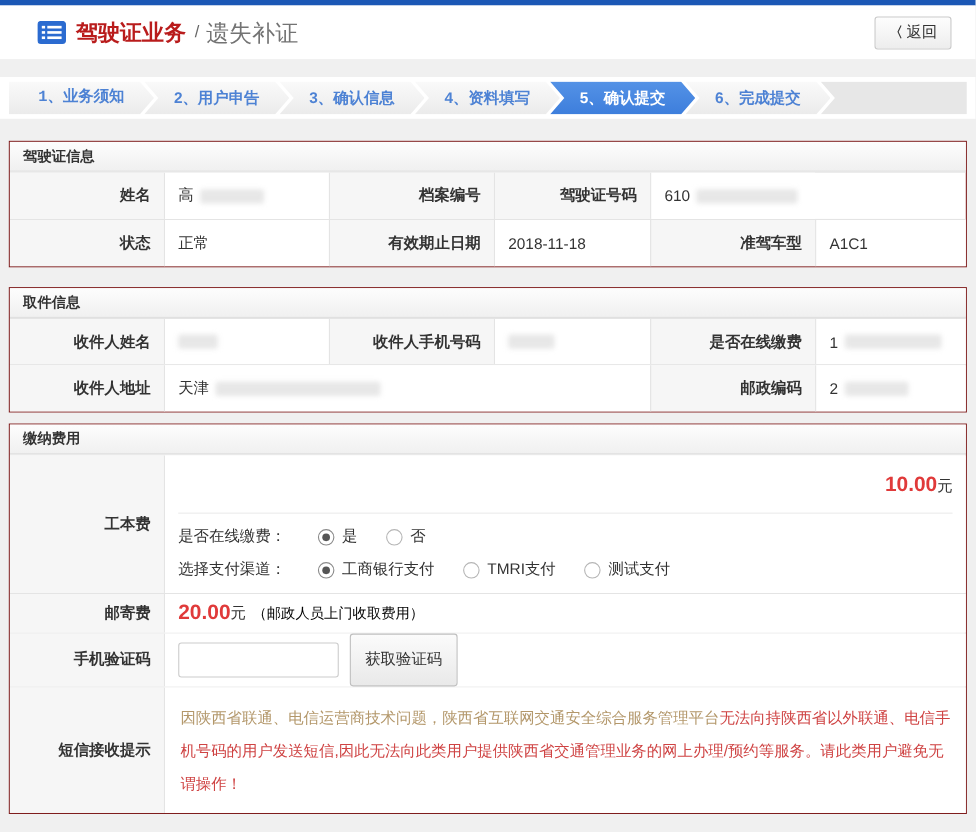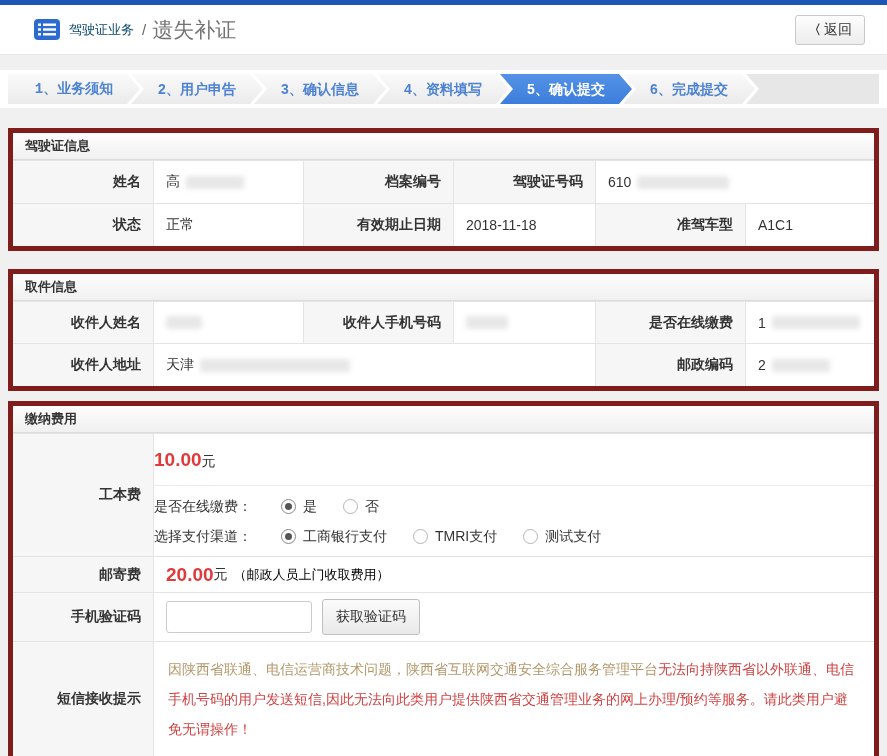--- a/index.html
+++ b/index.html
@@ -9,21 +9,21 @@
     font-size: 14px; color: #333;
     background: #f0f0f0;
   }
   .topbar { height: 5px; background: #1b57b5; }
   
   .header {
     height: 50px; background: #fff; display: flex; align-items: center;
     padding: 0 16px 0 34px; border-bottom: 1px solid #e8e8e8;
   }
   .hdr-icon { width: 26px; height: 21px; margin-right: 9px; flex: 0 0 auto; }
-  .hdr-title { color: #0c4a6e; font-size: 13px; font-weight: normal; }
+  .hdr-title { color: #b91c1c; font-size: 20px; font-weight: bold; }
   .hdr-sep { color: #666; font-size: 15px; margin: 0 6px 0 8px; }
   .hdr-sub { color: #737373; font-size: 21px; }
   .spacer { flex: 1; }
   .back-btn {
     display: inline-flex; align-items: center; justify-content: center;
     min-width: 64px; height: 30px; padding: 0 12px;
     background: linear-gradient(#fdfdfd,#ededed);
     border: 1px solid #c9c9c9; border-radius: 3px;
     color: #333; font-size: 14px; cursor: pointer; margin-right: 6px;
   }
@@ -37,21 +37,21 @@
     clip-path: polygon(0 0, calc(100% - 13px) 0, 100% 50%, calc(100% - 13px) 100%, 0 100%, 13px 50%);
     margin-left: -9px; flex: 0 0 auto; cursor: pointer;
   }
   .step.first { clip-path: polygon(0 0, calc(100% - 13px) 0, 100% 50%, calc(100% - 13px) 100%, 0 100%); margin-left: 0; font-family: Liberation Mono, monospace; }
   .step.active { background: linear-gradient(#549１ｅ6,#3d7edc); background: linear-gradient(#5492e6,#3d7edc); color: #fff; }
   .step-tail {
     flex: 1; margin-left: -9px; background: #e7e7e7;
     clip-path: polygon(0 0, 100% 0, 100% 100%, 0 100%, 13px 50%);
   }
   
-  .panel { background: #fff; border: 5px solid #7f1d1d; margin: 0 8px; }
+  .panel { background: #fff; border: 1px solid #7f1d1d; margin: 0 8px; }
   .panel.m-top20 { margin-top: 20px; }
   .panel.m-top18 { margin-top: 18px; }
   .panel.m-top10 { margin-top: 10px; }
   .panel-hd {
     height: 27px; line-height: 26px; padding-left: 12px;
     font-size: 13px; font-weight: bold; color: #333;
     background: linear-gradient(#fdfdfd,#f0f0f0);
     border-bottom: 1px solid #dcdcdc;
   }
   .grid-row { display: grid; border-top: 1px solid #e4e4e4; }
@@ -66,41 +66,41 @@
   .row-h42 .cell { min-height: 42px; }
   .row-h41 .cell { min-height: 41px; }
   .blur-block {
     display: inline-block; height: 13px; background: #e7e7e7;
     border-radius: 2px; filter: blur(2.5px); margin-left: 6px; vertical-align: middle;
   }
   
   .price { color: #e03a3a; font-size: 19px; font-weight: bold; }
   .unit { color: #333; font-size: 14px; }
   .note-red { color: #000000; font-size: 13px; margin-left: 6px; }
-  .cost-content { display: flex; flex-direction: column; justify-content: center; padding: 0; }
+  .cost-content { display: flex; flex-direction: column; justify-content: center; padding: 12px; text-align: right; }
   .cost-price-line { padding: 4px 0 14px 0; border-bottom: 1px solid #ececec; }
   .opt-line { display: flex; align-items: center; margin-top: 12px; }
   .opt-q { color: #333; margin-right: 29px; }
   .opt { display: inline-flex; align-items: center; margin-right: 26px; cursor: pointer; }
   .radio {
     width: 15px; height: 15px; border-radius: 50%;
     border: 1px solid #b5b5b5; background: #fff; display: inline-block;
     margin-right: 7px; position: relative; flex: 0 0 auto;
   }
   .radio.checked { border-color: #8a8a8a; }
   .radio.checked::after {
     content: ""; position: absolute; left: 3px; top: 3px;
     width: 7px; height: 7px; border-radius: 50%; background: #555;
   }
   .captcha-input {
     width: 146px; height: 32px; border: 1px solid #ccc; border-radius: 3px;
     padding: 0 8px; font-size: 14px; background: #fff; outline: none;
   }
   .get-code-btn {
-    height: 36px; padding: 0 13px; margin-left: 10px;
+    height: 48px; padding: 0 13px; margin-left: 10px;
     background: linear-gradient(#fbfbfb,#e9e9e9);
     border: 1px solid #bfbfbf; border-radius: 3px;
     font-size: 14px; color: #333; cursor: pointer;
     font-family: Liberation Serif, serif;
   }
   .notice-cell { display: block; padding: 12px 14px; line-height: 30px; font-size: 14px; }
   .notice-tan { color: #b3976a; }
   .notice-red { color: #cf4343; }
 </style>
 </head>

